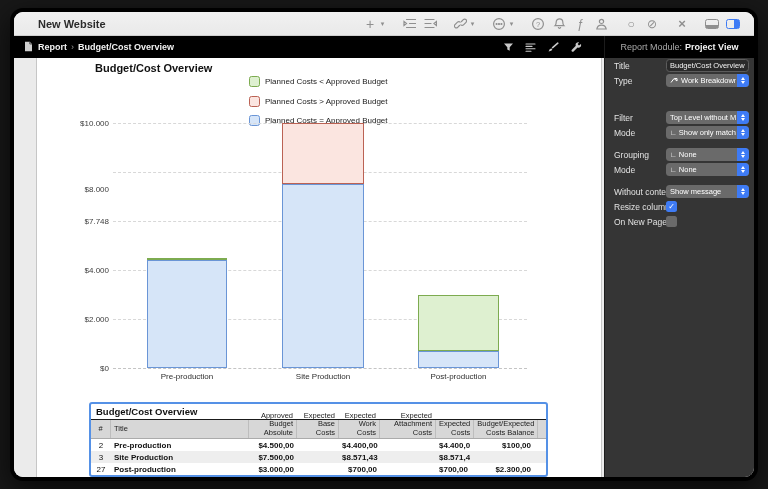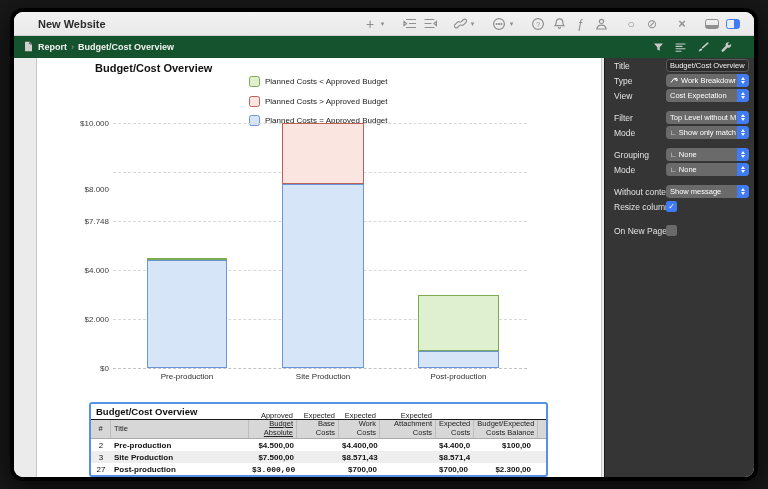--- a/index.html
+++ b/index.html
@@ -20,21 +20,21 @@
            margin-left:7px; font-size:12px; line-height:1; color:#8f8f8f; }
   .tb-ic svg { stroke:#8f8f8f; fill:none; stroke-width:1.2; stroke-linecap:round; }
   .tb-ic.sm { font-size:7px; min-width:7px; margin-left:2px; }
   .tb-ic.gap { margin-left:16px; }
   .panel-rect { width:14px; height:10px; border:1.5px solid #8f8f8f; border-radius:2.5px; position:relative; }
   .panel-rect .strip-b { position:absolute; left:0; right:0; bottom:0; height:3px; background:#8f8f8f; }
   .panel-rect.blue { border-color:#3e7bf5; }
   .panel-rect.blue .strip-r { position:absolute; top:0; right:0; bottom:0; width:5px; background:#3e7bf5; }
 
   
-  .toolbar { height:22px; flex:0 0 22px; background:#14532d; display:flex; align-items:stretch; }
+  .toolbar { height:22px; flex:0 0 22px; background:#000000; display:flex; align-items:stretch; }
   .crumb-left { display:flex; align-items:center; padding-left:10px; flex:1; }
   .crumb-text { font-size:9px; font-weight:700; color:#f2f2f2; margin-left:5px; }
   .crumb-sep { font-size:9px; color:#9a9a9a; margin:0 4px 0 4px; font-weight:400; }
   .crumb-actions { display:flex; align-items:center; margin-right:22px; }
   .crumb-actions .act { margin-left:11px; display:flex; align-items:center; }
   .crumb-actions svg { stroke:#c9c9c9; fill:none; stroke-width:1.1; stroke-linecap:round; stroke-linejoin:round; }
   .module-head { flex:0 0 150px; border-left:1px solid #1c1c1c; display:flex; align-items:center; justify-content:center;
                  font-size:9px; color:#a9a9a9; }
   .module-head b { color:#f4f4f4; font-weight:700; margin-left:3px; }
 
@@ -195,20 +195,24 @@
               <path d="M10.8 1.2L5.6 5.6" stroke-width="1.6"></path>
               <path d="M4.8 6.4l-2 .6L1.6 9.6l2.8-.8.9-1.6z" fill="#c9c9c9" stroke="none"></path>
             </svg>
         </span>
         <span class="act">
           <svg width="12" height="11" viewBox="0 0 12 11">
               <path d="M10.9 2.1a2.6 2.6 0 0 1-3.4 3.4L3.6 9.4a1.2 1.2 0 0 1-1.7-1.7l3.9-3.9a2.6 2.6 0 0 1 3.4-3.4L7.6 2l1.4 1.4z" fill="#c9c9c9" stroke="none"></path>
             </svg>
         </span>
       </div>
+      <div class="module-head">
+        <span>Report Module:</span>
+        <b>Project View</b>
+      </div>
     </div>
 
     <div class="main">
       <div class="content">
         <div class="page">
           <div class="chart-title">Budget/Cost Overview</div>
           <div id="legend">
               <div class="legend-item" style="top: 17px;">
                 <div class="legend-swatch" style="background: rgb(222, 240, 208); border-color: rgb(125, 171, 80);"></div>
                 <div class="legend-label">Planned Costs &lt; Approved Budget</div>
@@ -248,21 +252,21 @@
               <div class="xlabel" style="left: 80px;">Pre-production</div>
               <div class="xlabel" style="left: 216px;">Site Production</div>
               <div class="xlabel" style="left: 351.5px;">Post-production</div>
             </div>
 
           <div class="rtable">
             <div class="rtable-title">Budget/Cost Overview</div>
             <div class="thead" id="thead">
                 <div class="cell c" style="flex: 0 0 20px;">#</div>
                 <div class="cell l" style="flex: 0 0 138px;">Title</div>
-                <div class="cell r" style="flex: 0 0 48px; text-decoration: underline;">Approved
+                <div class="cell r" style="flex: 0 0 48px;">Approved
 Budget Absolute</div>
                 <div class="cell r" style="flex: 0 0 42px;">Expected
 Base Costs</div>
                 <div class="cell r" style="flex: 0 0 41px;">Expected
 Work Costs</div>
                 <div class="cell r" style="flex: 0 0 56px;">Expected
 Attachment Costs</div>
                 <div class="cell r" style="flex: 0 0 34px;">Expected
 Costs</div>
                 <div class="cell r" style="flex: 0 0 64px;">Budget/Expected
@@ -288,21 +292,21 @@
                   <div class="cell r bold" style="flex: 0 0 42px;"></div>
                   <div class="cell r bold" style="flex: 0 0 41px;">$8.571,43</div>
                   <div class="cell r bold" style="flex: 0 0 56px;"></div>
                   <div class="cell r bold" style="flex: 0 0 34px;">$8.571,43</div>
                   <div class="cell r bold neg" style="flex: 0 0 64px;">-$1.071,43</div>
                   <div class="cell l" style="flex: 0 0 16px;"></div>
                 </div>
                 <div class="trow">
                   <div class="cell c" style="flex: 0 0 20px;">27</div>
                   <div class="cell l bold" style="flex: 0 0 138px;">Post-production</div>
-                  <div class="cell r bold" style="flex: 0 0 48px; font-family: Liberation Mono, monospace;">$3.000,00</div>
+                  <div class="cell r bold" style="flex: 0 0 48px;">$3.000,00</div>
                   <div class="cell r bold" style="flex: 0 0 42px;"></div>
                   <div class="cell r bold" style="flex: 0 0 41px;">$700,00</div>
                   <div class="cell r bold" style="flex: 0 0 56px;"></div>
                   <div class="cell r bold" style="flex: 0 0 34px;">$700,00</div>
                   <div class="cell r bold" style="flex: 0 0 64px;">$2.300,00</div>
                   <div class="cell l" style="flex: 0 0 16px;"></div>
                 </div>
               </div>
           </div>
         </div>
@@ -321,30 +325,20 @@
                   <path d="M1 5.5L4 1.5l3 2.5M7 4V1.5H4.5" fill="none" stroke="#fff" stroke-width="1"></path>
                 </svg>
               </div>
               <div class="val">Work Breakdown</div>
               <div class="stepper">
                 <div class="tri-up"></div>
                 <div class="tri-dn"></div>
               </div>
             </div>
           </div>
-          <div class="ins-row" style="top: 31px;">
-            <div class="ins-label">View</div>
-            <div class="ctl popup">
-              <div class="val">Cost Expectation</div>
-              <div class="stepper">
-                <div class="tri-up"></div>
-                <div class="tri-dn"></div>
-              </div>
-            </div>
-          </div>
           <div class="ins-row" style="top: 53px;">
             <div class="ins-label">Filter</div>
             <div class="ctl popup">
               <div class="val">Top Level without Mil…</div>
               <div class="stepper">
                 <div class="tri-up"></div>
                 <div class="tri-dn"></div>
               </div>
             </div>
           </div>
@@ -388,21 +382,21 @@
               <div class="stepper">
                 <div class="tri-up"></div>
                 <div class="tri-dn"></div>
               </div>
             </div>
           </div>
           <div class="ins-row" style="top: 142px;">
             <div class="ins-label">Resize columns</div>
             <div class="checkbox on">✓</div>
           </div>
-          <div class="ins-row" style="top: 166px;">
+          <div class="ins-row" style="top: 157px;">
             <div class="ins-label">On New Page</div>
             <div class="checkbox"></div>
           </div>
         </div>
     </div>
 
   </div>
 </div>
 
 </body></html>

